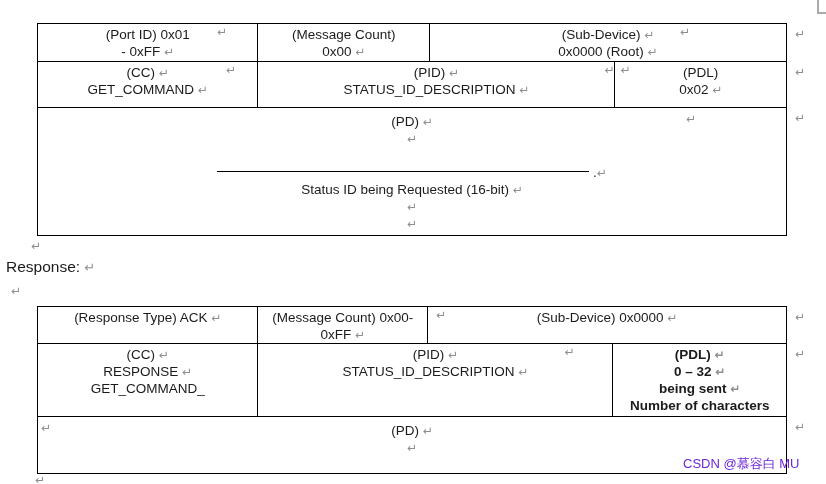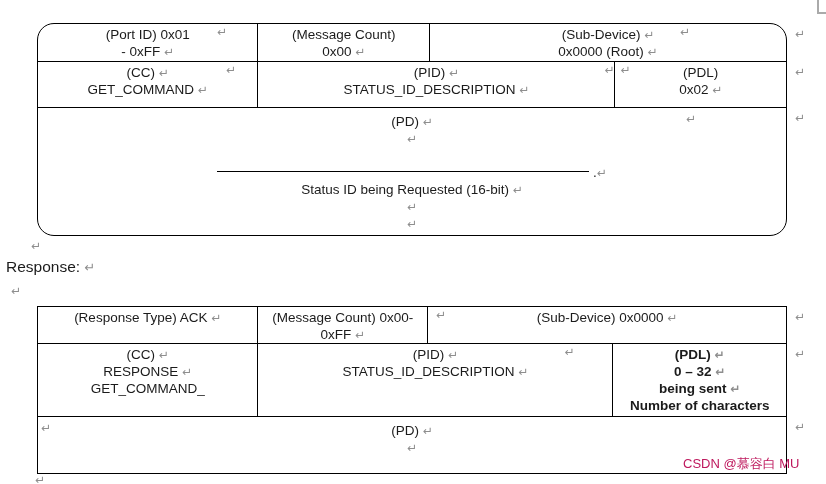--- a/index.html
+++ b/index.html
@@ -1,40 +1,40 @@
 <!DOCTYPE html>
 <html><head>
 <meta charset="utf-8">
 <style>
   html,body{margin:0;padding:0;background:#ffffff;}
   #page{position:relative;width:826px;height:484px;background:#ffffff;overflow:hidden;
         font-family:"Liberation Sans",sans-serif;color:#1b1b1b;}
   .tbl{position:absolute;width:750px;border:1.5px solid #000;box-sizing:border-box;background:#fff;}
-  #table1{left:37px;top:23px;border-radius:17px;}
+  #table1{left:37px;top:23px;}
   #table2{left:37px;top:306px;}
   .trow{display:flex;position:relative;box-sizing:border-box;border-bottom:1.5px solid #000;}
   .trow:last-child{border-bottom:none;}
   .tcell{box-sizing:border-box;text-align:center;position:relative;font-size:13.5px;
          padding-top:2px;overflow:visible;}
   .tcell + .tcell{border-left:1.5px solid #000;}
   [data-name="pd-cell-request"],[data-name="pd-cell-response"]{padding-top:5px;}
   .cline{height:17px;line-height:17px;white-space:pre;}
   .mark{color:#8e8e8e;font-family:"DejaVu Sans",sans-serif;font-size:12px;}
   .stray{position:absolute;line-height:15px;}
   .row-end{position:absolute;right:-19px;top:3px;line-height:15px;}
   .rule{display:inline-block;height:7px;border-bottom:1.3px solid #000;vertical-align:top;}
   #response-line{position:absolute;left:6px;top:257px;font-size:15.5px;line-height:20px;white-space:pre;}
   #response-line .mark{font-size:13px;}
   .mmark{position:absolute;color:#8e8e8e;font-family:"DejaVu Sans",sans-serif;font-size:12px;line-height:14px;}
   #m-below-table1{left:31px;top:239px;}
   #m-below-response{left:11px;top:284px;}
   #m-below-table2{left:35px;top:473px;}
   #corner-glyph{position:absolute;left:817px;top:-5px;width:9px;height:17px;
                 border-left:2px solid #aaaaaa;border-bottom:2px solid #aaaaaa;}
-  #watermark{position:absolute;left:683px;top:455px;font-size:13px;color:#be185d;white-space:pre;}
+  #watermark{position:absolute;left:683px;top:455px;font-size:13px;color:#6d28d9;white-space:pre;}
 </style>
 </head>
 <body>
 
 <div id="page" data-name="document-page">
 
   <div id="table1" class="tbl" data-name="request-table">
       <div class="trow" data-name="table-row" style="height: 38px;">
         <div class="tcell" data-name="port-id-cell" style="width: 220px;">
           <div class="cline" data-name="cell-line"><span class="txt" data-name="cell-text">(Port ID) 0x01</span></div>

